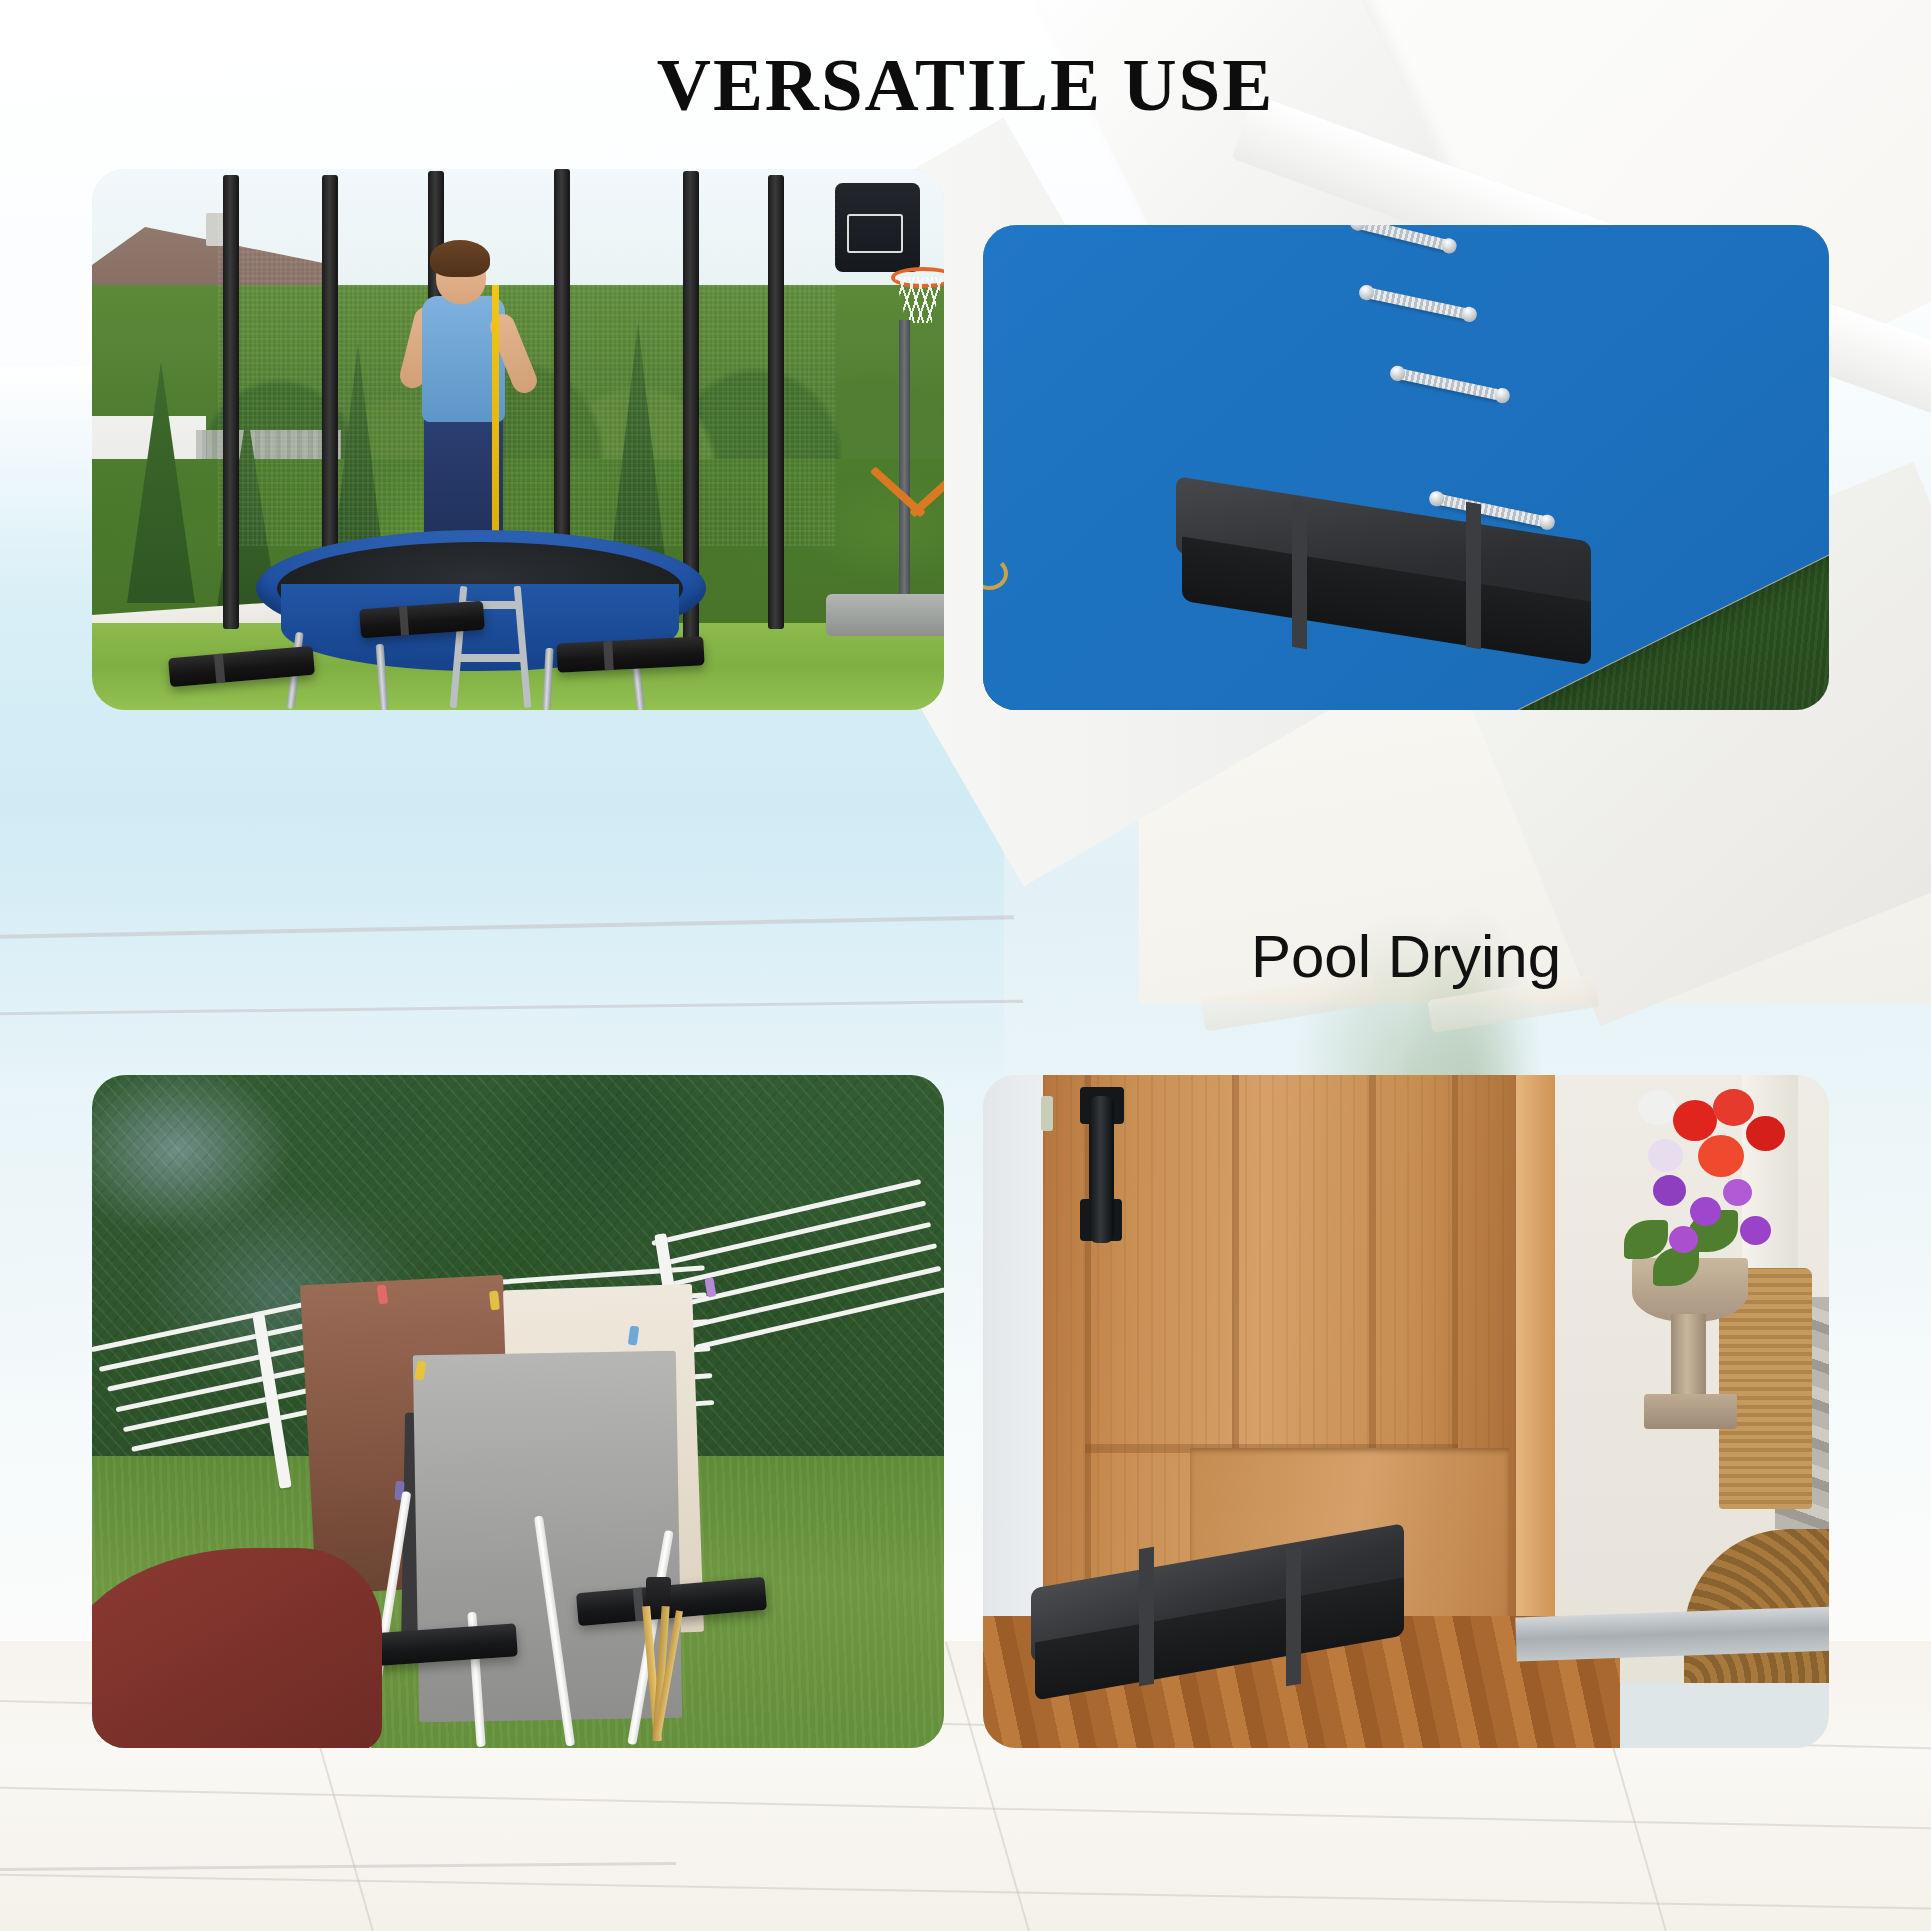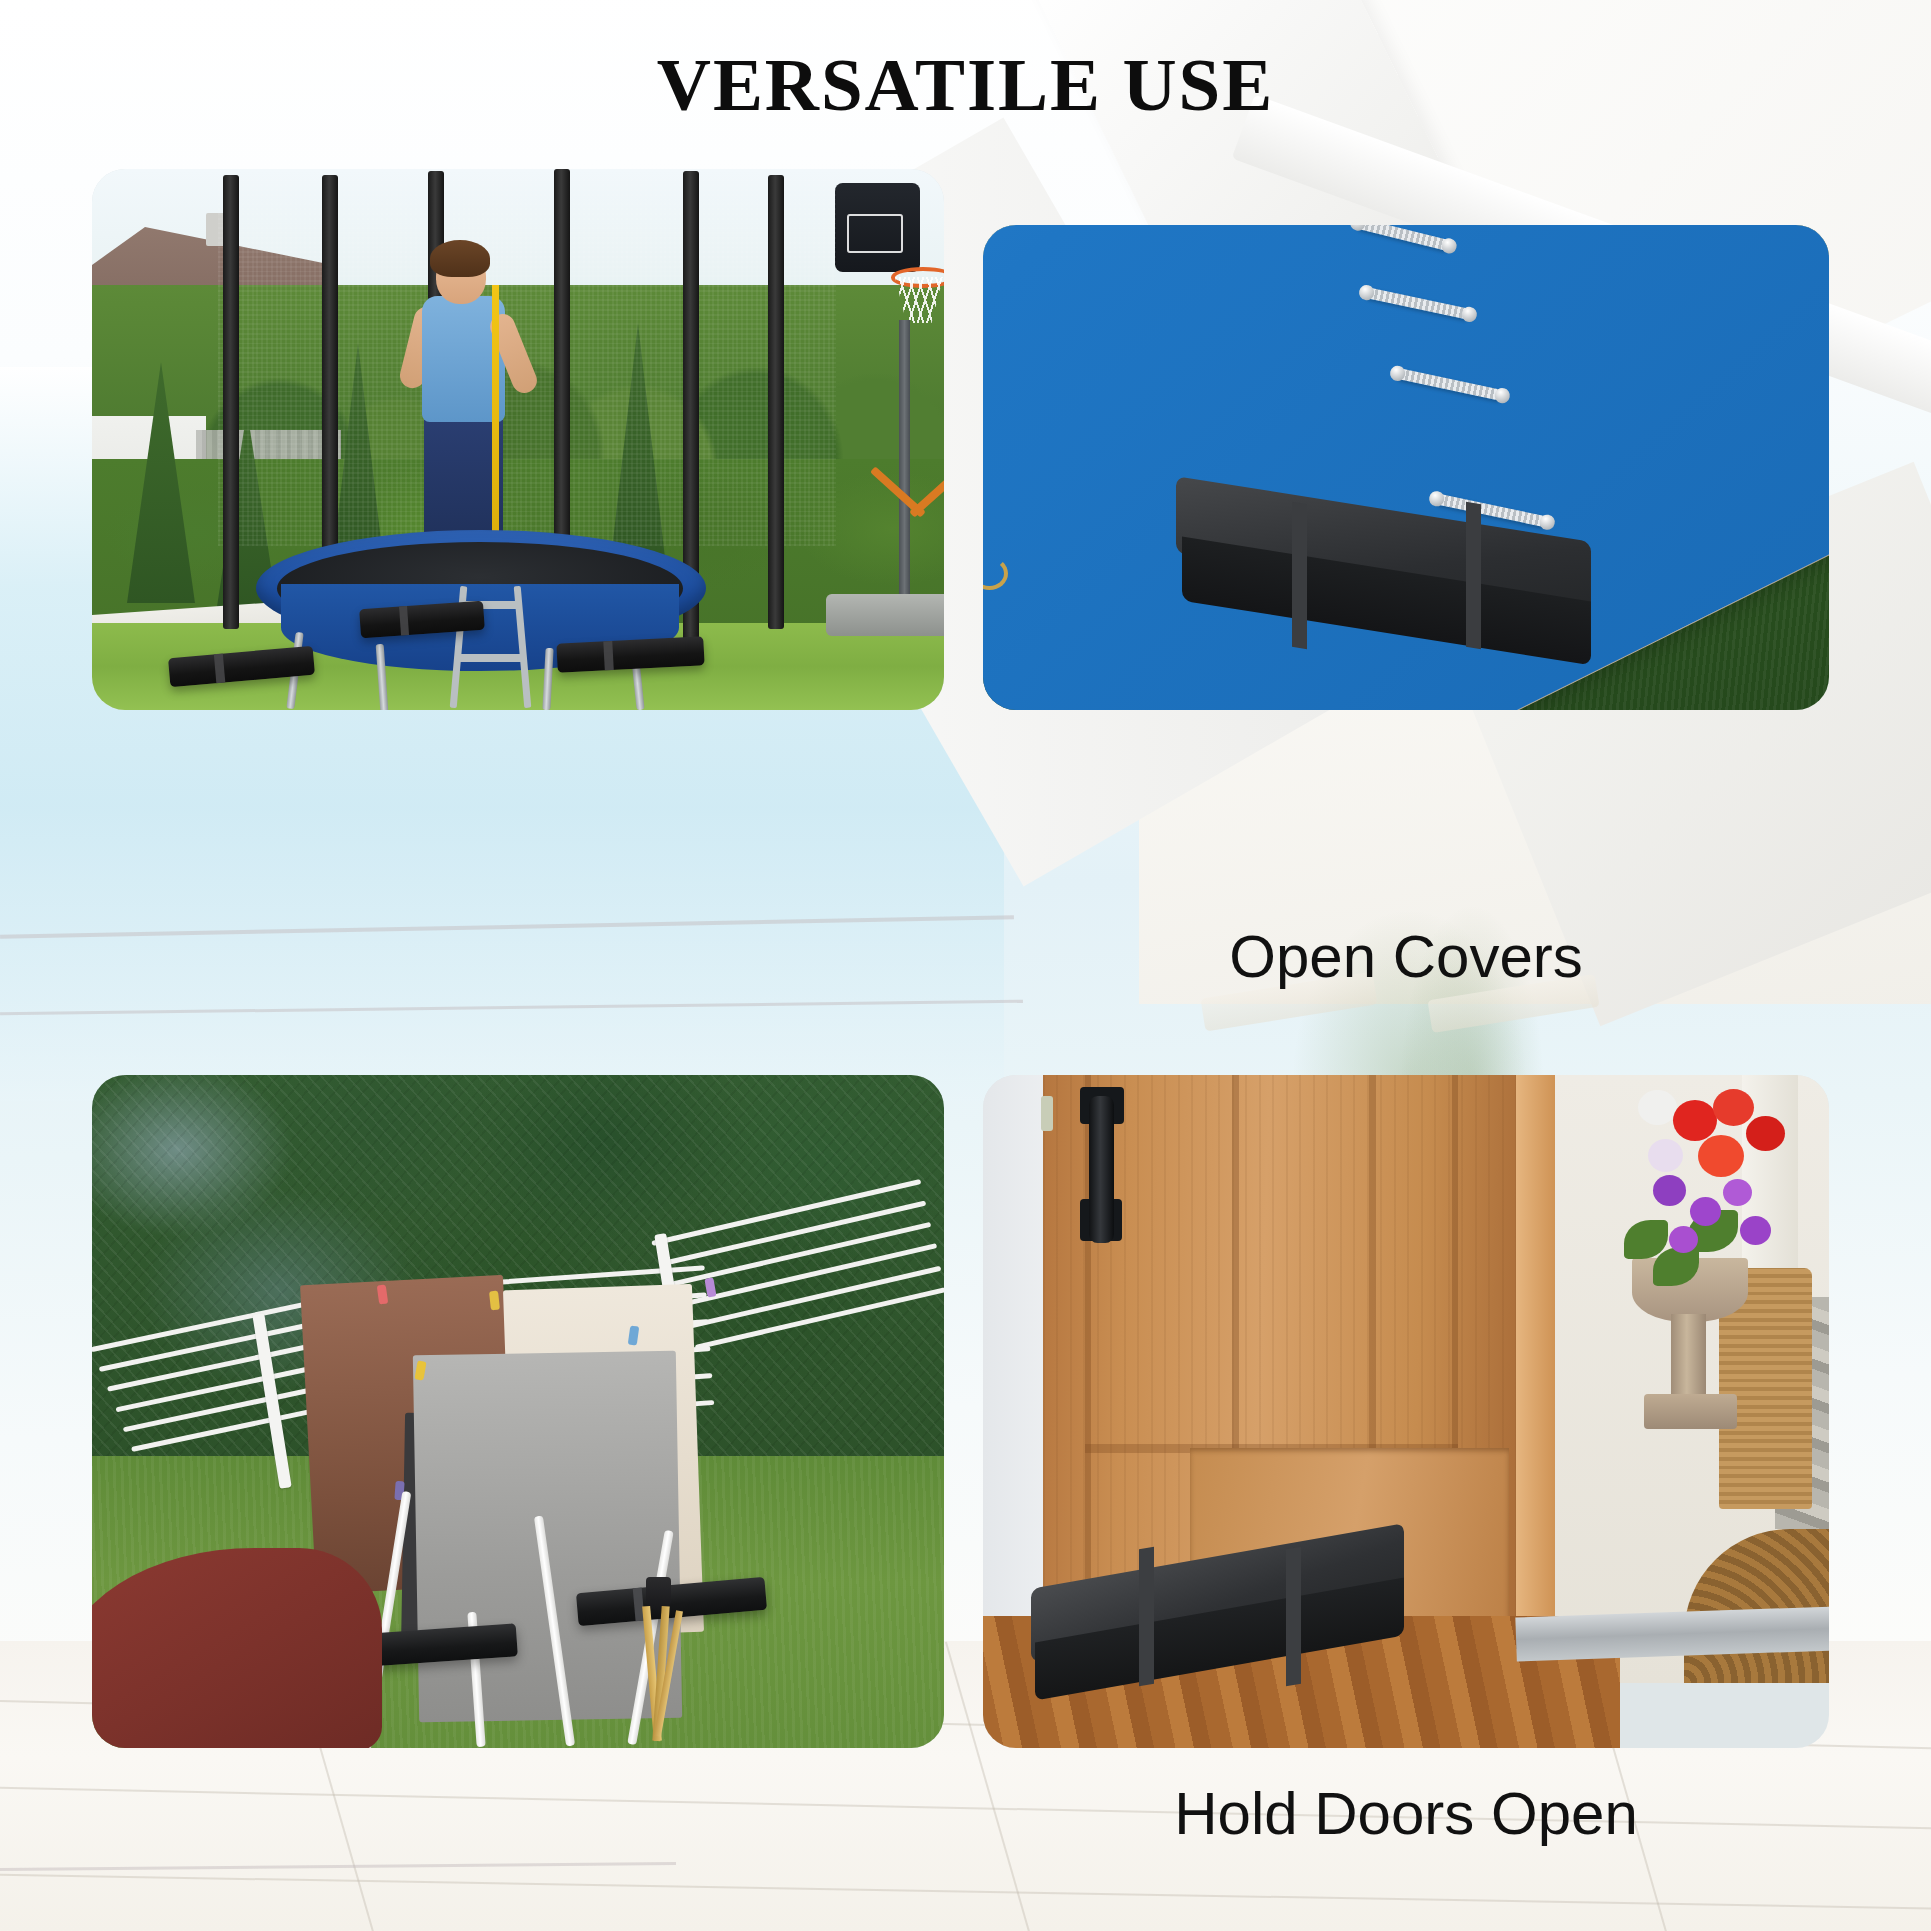--- a/index.html
+++ b/index.html
@@ -389,21 +389,21 @@
         </div>
       <div class="pc-hook"></div>
       <div class="pc-bag">
         <div class="pc-bagtop"></div>
         <div class="pc-bagside"></div>
         <div class="pc-bagstrap" style="left:116px;"></div>
         <div class="pc-bagstrap" style="left:290px;"></div>
       </div>
     </div>
   </div>
-  <div class="cap cap-tr">Open Covers</div>
+  <div class="cap cap-tr">Pool Drying</div>
 
   <div class="panel p-bl">
     <div class="scene">
       <div class="dr-sky"></div>
       <div class="dr-tree">
           <div class="dr-needle"></div>
         </div>
       <div class="dr-grass"></div>
 
       <div class="dr-wing" style="left:7.7px;top:241px;width:251px;height:126px;transform:rotate(-12deg);">
@@ -510,16 +510,15 @@
       <div class="dw-floor"></div>
       <div class="dw-thresh"></div>
       <div class="dw-bag">
         <div class="dw-bagtop"></div>
         <div class="dw-bagside"></div>
         <div class="dw-bagstrap" style="left:108px;"></div>
         <div class="dw-bagstrap" style="left:255px;"></div>
       </div>
     </div>
   </div>
-  <div class="cap cap-br">Hold Doors Open</div>
 
 </div>
 
 
 </body></html>

